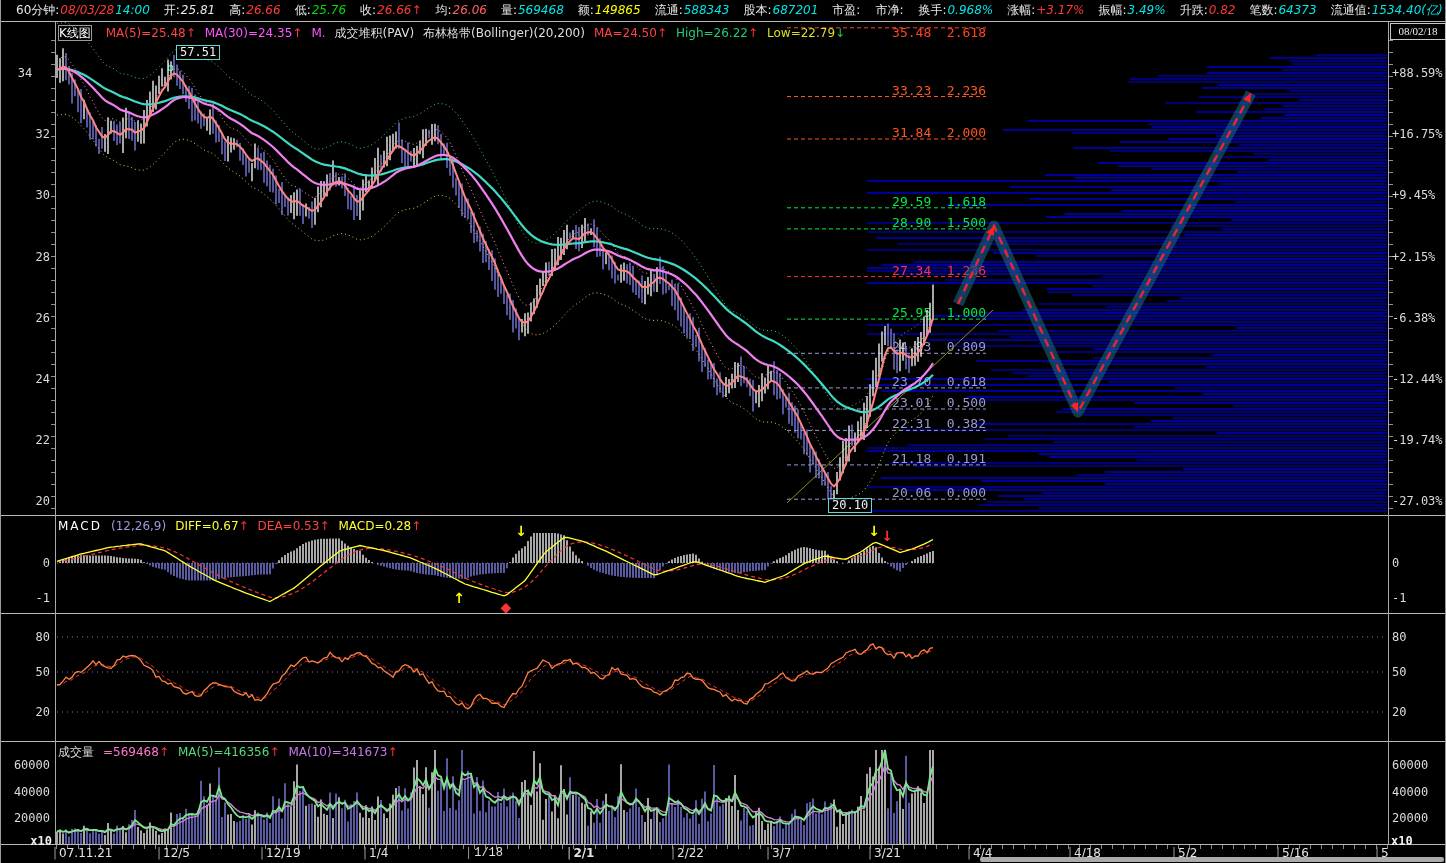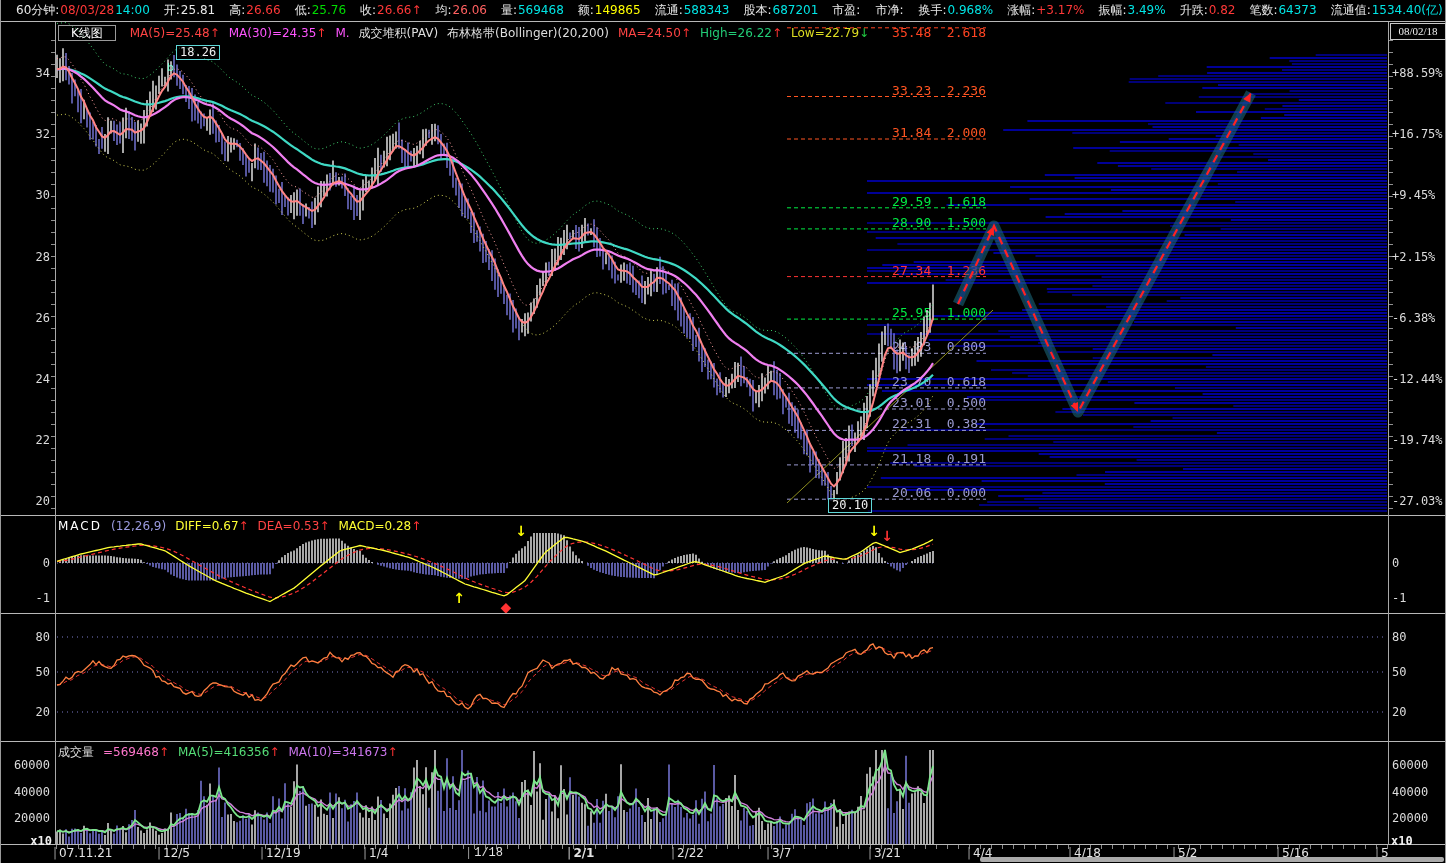--- a/index.html
+++ b/index.html
@@ -1,28 +1,28 @@
 <!DOCTYPE html>
 <html><head>
 <meta charset="utf-8">
 <style>
   html,body{margin:0;padding:0;background:#000;}
   .app{position:relative;width:1446px;height:863px;background:#000;overflow:hidden;
        font-family:"DejaVu Sans","Liberation Sans",sans-serif;font-size:12px;}
   .topbar{position:absolute;left:0;top:0;width:1446px;height:21px;line-height:21px;
           white-space:nowrap;overflow:hidden;padding-left:2px;}
   .topbar .lbl{color:#e8e8e8;margin-left:14px;}
-  .topbar .val{margin-left:1px;}
+  .topbar .val{margin-left:1px;font-style:italic;}
   .hline{position:absolute;left:0;width:1446px;height:1px;background:#b8b8b8;}
   .vline{position:absolute;top:22px;width:1px;height:823px;background:#a8a8a8;}
   .edge{position:absolute;top:0;width:1px;height:863px;background:#9a9a9a;}
   svg{position:absolute;left:0;display:block;}
   .hdr{position:absolute;white-space:nowrap;z-index:6;}
   .hdr .seg{margin-right:9px;}
-  .hdr .boxed{border:1px solid #9a9a9a;padding:0 12px;margin-right:10px;color:#fff;}
+  .hdr .boxed{border:1px solid #9a9a9a;padding:0 0;margin-right:10px;color:#fff;}
   .ax{position:absolute;color:#dcdcdc;font-family:"DejaVu Sans Mono","Liberation Mono",monospace;
       font-size:12px;transform:translateY(-50%);z-index:5;}
   .ax.l{left:0;width:50px;text-align:right;}
   .ax.r{left:1392px;text-align:left;}
   .tickstrip{position:absolute;width:4px;background:repeating-linear-gradient(180deg,#909090 0 1px,transparent 1px 12px);z-index:4;}
   .boxlabel{position:absolute;border:1px solid #5fd8d8;color:#f0f0f0;padding:0 3px;height:13px;
             line-height:13px;font-size:12px;z-index:7;background:rgba(0,0,0,.55);
             font-family:"DejaVu Sans Mono","Liberation Mono",monospace;}
   .datebox{position:absolute;left:1390px;top:23px;width:54px;height:15px;line-height:15px;
            border:1px solid #c8c8c8;color:#f0f0f0;text-align:center;font-size:11px;z-index:7;font-family:Liberation Serif, serif;}
@@ -544,40 +544,40 @@
       <path d="M958.0,282.0L994.0,204.0L1078.0,390.0L1251.0,71.0" stroke="rgba(20,60,160,0.45)" fill="none" stroke-width="5" stroke-linejoin="round"></path>
       <path d="M958.0,282.0L994.0,204.0L1078.0,390.0L1251.0,71.0" stroke="#ff2222" fill="none" stroke-width="2.2" stroke-dasharray="8 6"></path>
       <polygon points="994.0,204.0 993.9,213.9 986.6,210.5" fill="#ff2222"></polygon>
       <polygon points="1078.0,390.0 1070.6,383.5 1078.0,380.1" fill="#ff2222"></polygon>
       <polygon points="1251.0,71.0 1250.3,80.8 1243.1,77.0" fill="#ff2222"></polygon>
     </svg>
   <div class="hdr" id="kheader" style="left:58px;top:25px">
     <span class="boxed">K线图</span>
   <span class="seg" style="color: rgb(255, 68, 68);">MA(5)=25.48<span style="color: rgb(255, 51, 51);">↑</span></span><span class="seg" style="color: rgb(255, 85, 255);">MA(30)=24.35<span style="color: rgb(255, 51, 51);">↑</span></span><span class="seg" style="color: rgb(255, 85, 255);">M.</span><span class="seg" style="color: rgb(222, 222, 222);">成交堆积(PAV)</span><span class="seg" style="color: rgb(222, 222, 222);">布林格带(Bollinger)(20,200)</span><span class="seg" style="color: rgb(255, 68, 68);">MA=24.50<span style="color: rgb(255, 51, 51);">↑</span></span><span class="seg" style="color: rgb(34, 204, 119);">High=26.22<span style="color: rgb(255, 51, 51);">↑</span></span><span class="seg" style="color: rgb(221, 221, 34);">Low=22.79<span style="color: rgb(34, 204, 68);">↓</span></span></div>
   <div id="main-axes">
-      <div class="ax l" style="top: 73px;">34</div>
+      <div class="ax l" style="top: 73px; text-align: center;">34</div>
       <div class="ax l" style="top: 134px;">32</div>
       <div class="ax l" style="top: 195px;">30</div>
       <div class="ax l" style="top: 257px;">28</div>
       <div class="ax l" style="top: 318px;">26</div>
       <div class="ax l" style="top: 379px;">24</div>
       <div class="ax l" style="top: 440px;">22</div>
       <div class="ax l" style="top: 501px;">20</div>
       <div class="ax r" style="top: 73px;">+88.59%</div>
       <div class="ax r" style="top: 134px;">+16.75%</div>
       <div class="ax r" style="top: 195px;">+9.45%</div>
       <div class="ax r" style="top: 257px;">+2.15%</div>
       <div class="ax r" style="top: 318px;">-6.38%</div>
       <div class="ax r" style="top: 379px;">-12.44%</div>
       <div class="ax r" style="top: 440px;">-19.74%</div>
       <div class="ax r" style="top: 501px;">-27.03%</div>
     </div>
   <div class="tickstrip" style="left:51px;top:40px;height:470px"></div>
   <div class="tickstrip" style="left:1389px;top:40px;height:470px"></div>
-  <div class="boxlabel" style="left:176px;top:45px">18.26</div>
+  <div class="boxlabel" style="left:176px;top:45px">57.51</div>
   <div class="boxlabel" style="left:828px;top:498px">20.10</div>
   <div class="bmark" style="left:167px;top:61px">b</div>
   <div class="datebox">08/02/18</div>
 
   <svg id="macd-svg" width="1446" height="96" viewBox="0 0 1446 96" style="top:517px;z-index:2">
       <line x1="57" y1="46" x2="933" y2="46" stroke="#8888cc" stroke-width="1" stroke-dasharray="1 4"></line>
       <g>
         <line x1="60" y1="46" x2="60" y2="44.1" stroke="#f0f0f0" stroke-width="1.4"></line>
         <line x1="63" y1="46" x2="63" y2="42.6" stroke="#f0f0f0" stroke-width="1.4"></line>
         <line x1="66" y1="46" x2="66" y2="41.4" stroke="#f0f0f0" stroke-width="1.4"></line>

